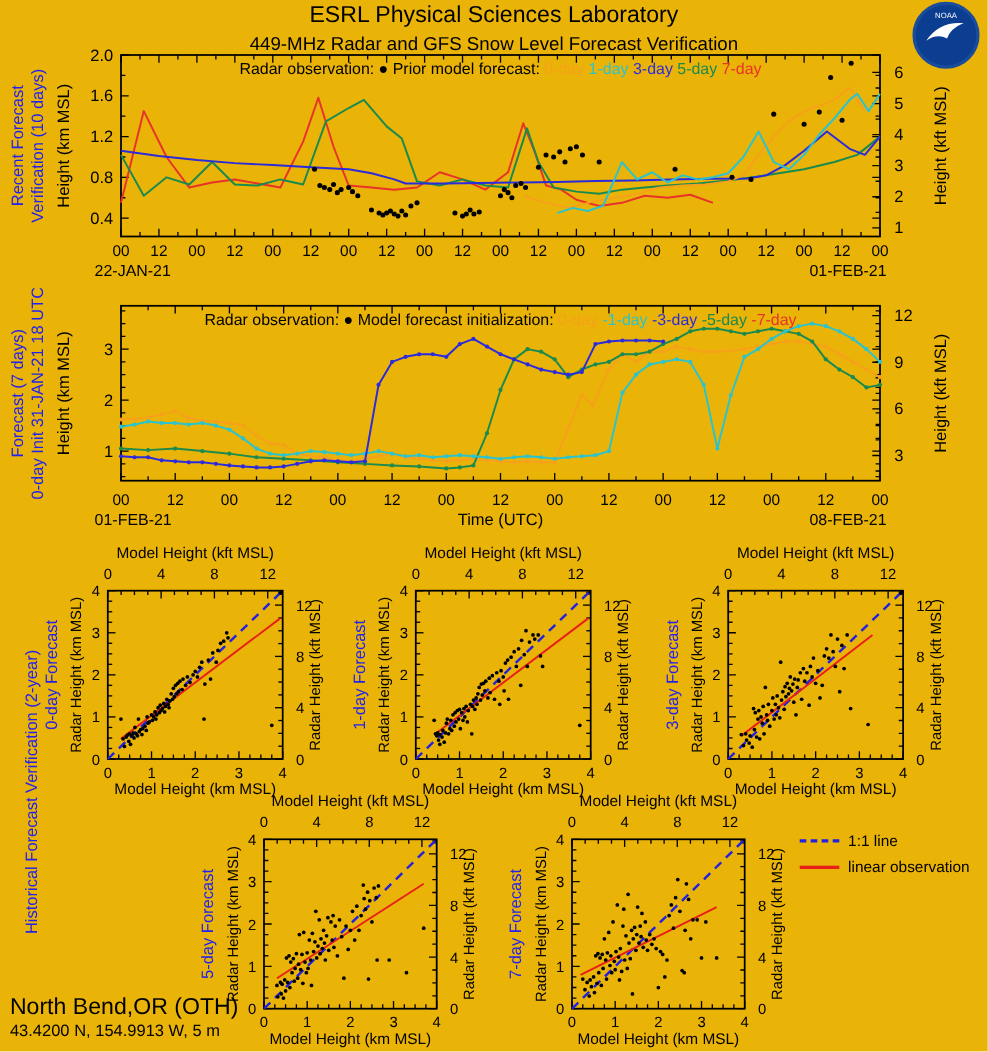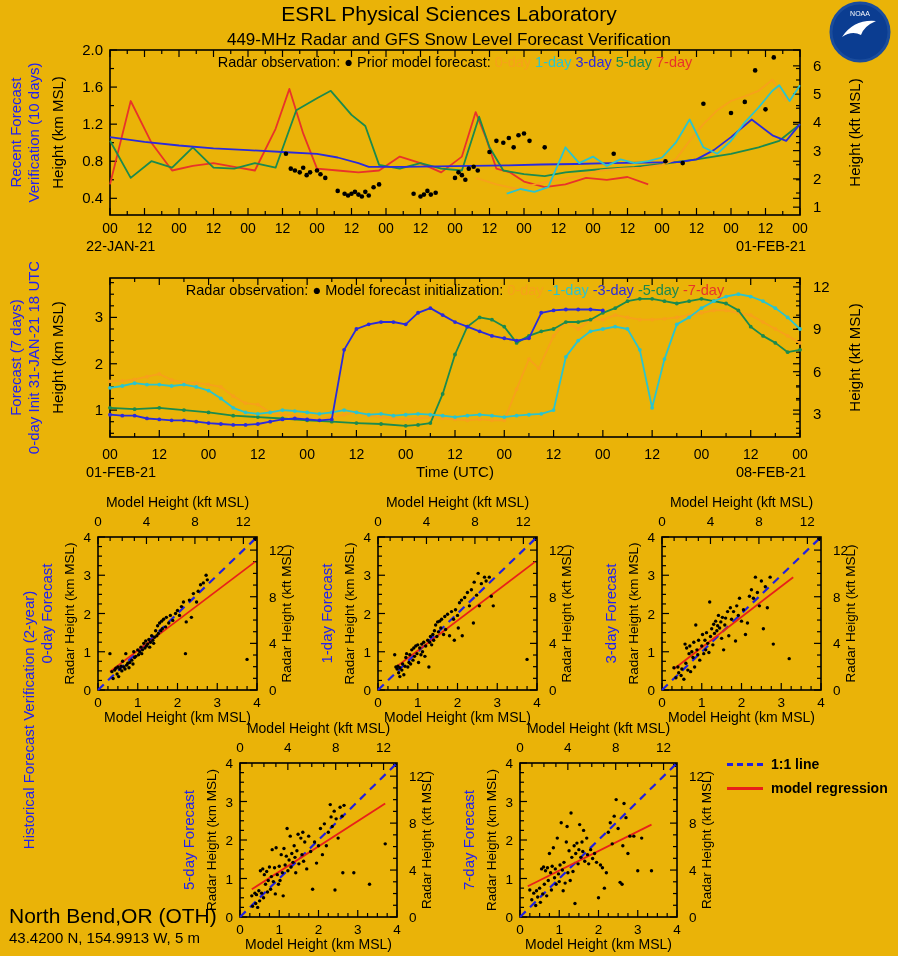--- a/index.html
+++ b/index.html
@@ -7,21 +7,21 @@
         font-family:"Liberation Sans", sans-serif;color:#000;}
   #hdr{position:absolute;left:0;top:0;width:898px;text-align:center;}
   #hdr .t1{font-size:21px;margin-top:2px;}
   #hdr .t2{font-size:17px;margin-top:4px;}
   .chart{position:absolute;}
   .chart text{font-family:"Liberation Sans", sans-serif;}
   #noaa{position:absolute;right:6px;top:1px;}
   #station{position:absolute;left:9px;top:903px;line-height:1.25;}
   #station .s1{font-size:21px;}
   #station .s2{font-size:15px;}
-  #legend2{position:absolute;left:727px;top:752px;font-size:14px;font-weight:bold;}
+  #legend2{position:absolute;left:727px;top:752px;font-size:14px;}
   #legend2 .row{display:flex;align-items:center;height:24px;}
   #legend2 .swatch{display:inline-block;width:36px;margin-right:8px;}
   #legend2 .dash{border-top:3px dashed #2121DF;height:0;}
   #legend2 .solid{border-top:3px solid #E8201A;height:0;}
 </style>
 </head>
 <body>
 
 <div id="page">
   <div id="hdr">
@@ -1450,21 +1450,21 @@
     <text id="hist-label" transform="rotate(-90 18 180)" x="18" y="186" text-anchor="middle" font-size="15" fill="#2222EE">Historical Forecast Verification (2-year)</text>
   </svg>
 
   <div id="legend2">
     <div class="row">
       <span class="swatch dash"></span>
       <span>1:1 line</span>
     </div>
     <div class="row">
       <span class="swatch solid"></span>
-      <span>model regression</span>
+      <span>linear observation</span>
     </div>
   </div>
 
   <div id="station">
     <div class="s1">North Bend,OR (OTH)</div>
     <div class="s2">43.4200 N, 154.9913 W, 5 m</div>
   </div>
 </div>
 
 </body></html>

